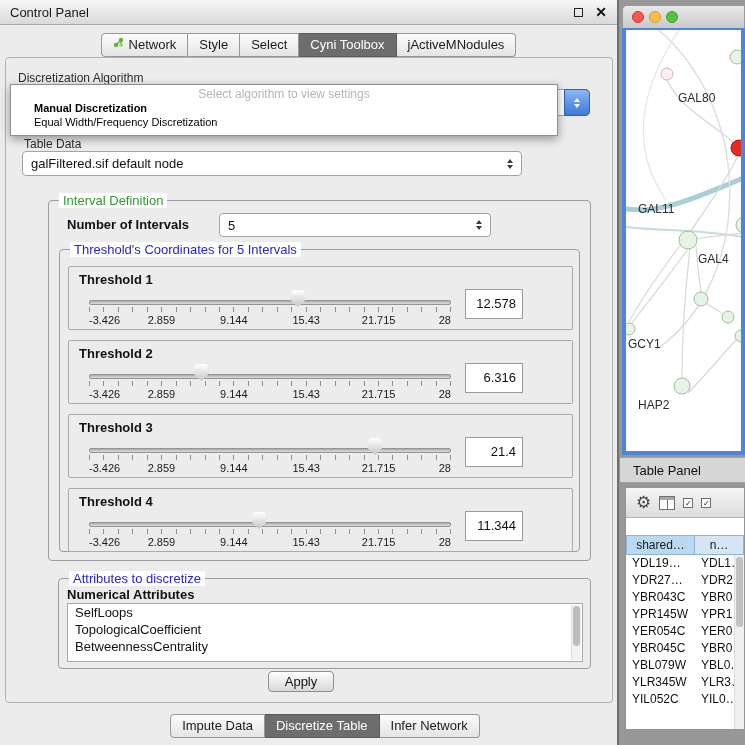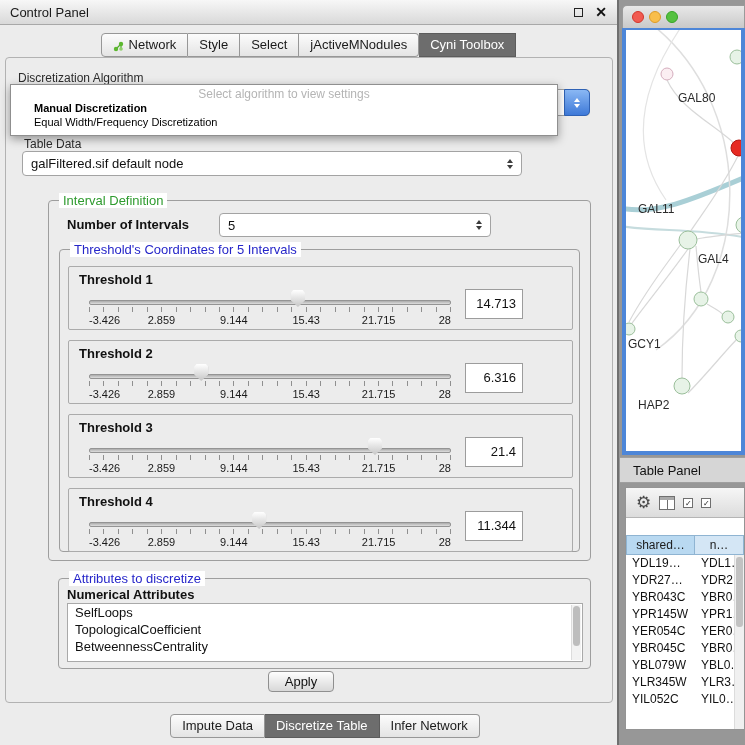--- a/index.html
+++ b/index.html
@@ -9,21 +9,21 @@
   #control-panel{position:absolute;left:0;top:0;width:619px;height:745px;background:#ececec;border-right:2px solid #6f6f6f;}
   .cp-titlebar{position:absolute;left:0;top:0;right:0;height:25px;background:linear-gradient(#f7f7f7,#d9d9d9);border-bottom:1px solid #a8a8a8;display:flex;align-items:center;padding:0 10px;}
   .cp-title{font-size:13px;color:#1a1a1a;}
   .cp-controls{margin-left:auto;display:flex;gap:12px;align-items:center;}
   .win-restore{width:9px;height:9px;border:1.5px solid #222;display:inline-block;}
   .win-close{font-size:14px;font-weight:bold;color:#111;line-height:1;}
   
   .tabs-row{position:absolute;left:0;width:100%;display:flex;justify-content:center;z-index:2;}
   .tabs-row.top{top:33px;}
   .tabs-row.bottom{top:714px;padding-left:33px;}
-  .tab{display:flex;align-items:flex-end;gap:5px;font-size:13px;color:#1a1a1a;background:linear-gradient(#fcfcfc,#e4e4e4);border:1px solid #979797;border-left:none;padding:3px 11px 4px;white-space:nowrap;}
+  .tab{display:flex;align-items:flex-start;gap:5px;font-size:13px;color:#1a1a1a;background:linear-gradient(#fcfcfc,#e4e4e4);border:1px solid #979797;border-left:none;padding:3px 11px 4px;white-space:nowrap;}
   .tab.first{border-left:1px solid #979797;border-radius:4px 0 0 4px;}
   .tab.last{border-radius:0 4px 4px 0;}
   .tab.selected{background:#6d6d6d;color:#fff;border-color:#5c5c5c;}
   .content-frame{position:absolute;left:5px;top:57px;width:608px;height:646px;border:1px solid #b2b2b2;border-radius:4px;background:#ececec;}
   .algo-label{position:absolute;left:18px;top:71px;font-size:12px;color:#2c2c2c;}
   
   .combo{position:absolute;background:#fff;border:1px solid #a3a3a3;border-radius:4px;}
   .combo-val{position:absolute;left:8px;top:0;bottom:0;font-size:13px;color:#111;display:flex;align-items:center;}
   .spinners{position:absolute;right:8px;top:50%;transform:translateY(-50%);display:flex;flex-direction:column;gap:2px;}
   .spin-up{width:0;height:0;border-left:3.5px solid transparent;border-right:3.5px solid transparent;border-bottom:4.5px solid #3c3c3c;}
@@ -117,25 +117,25 @@
           <circle cx="8" cy="8" r="1.8" fill="#8fd06c"></circle>
         </svg>
         <span>Network</span>
       </div>
       <div class="tab">
         <span>Style</span>
       </div>
       <div class="tab">
         <span>Select</span>
       </div>
+      <div class="tab selected">
+        <span>Cyni Toolbox</span>
+      </div>
       <div class="tab last">
         <span>jActiveMNodules</span>
-      </div>
-      <div class="tab selected">
-        <span>Cyni Toolbox</span>
       </div>
     </div>
 
   <div class="content-frame"></div>
 
   <span class="algo-label">Discretization Algorithm</span>
 
   <div class="combo" id="algo-combo">
     <span class="combo-cap">
       <span class="cap-up"></span>
@@ -180,21 +180,21 @@
           <div class="thumb" style="left: 57.7197%;"></div>
           <div class="scale">
               <span class="scale-label" style="left: 0px; transform: none;">-3.426</span>
               <span class="scale-label" style="left: 20%;">2.859</span>
               <span class="scale-label" style="left: 40%;">9.144</span>
               <span class="scale-label" style="left: 60%;">15.43</span>
               <span class="scale-label" style="left: 80%;">21.715</span>
               <span class="scale-label" style="right: 0px; transform: none;">28</span>
             </div>
         </div>
-        <div class="value-box">14.713</div>
+        <div class="value-box">12.578</div>
       </div>
 
       <div class="threshold-panel" style="top:90px">
         <span class="th-label">Threshold 2</span>
         <div class="slider">
           <div class="track"></div>
           <div class="ticks"></div>
           <div class="thumb" style="left: 30.9998%;"></div>
           <div class="scale">
               <span class="scale-label" style="left: 0px; transform: none;">-3.426</span>

